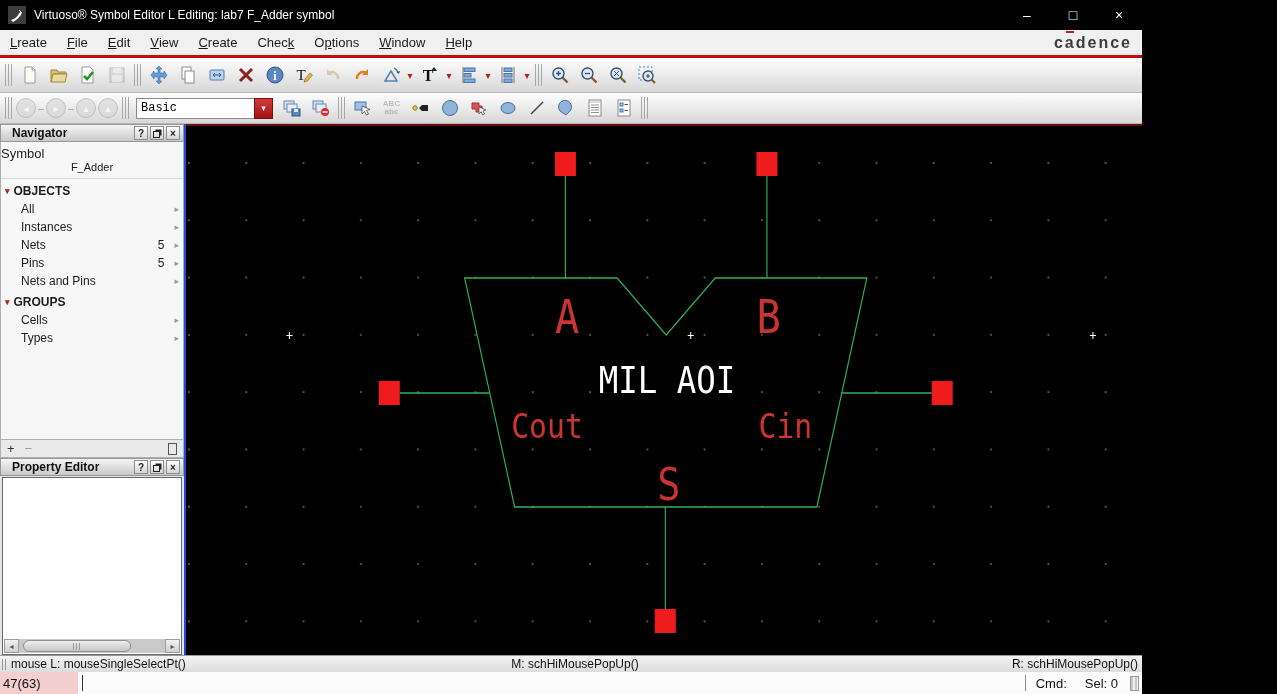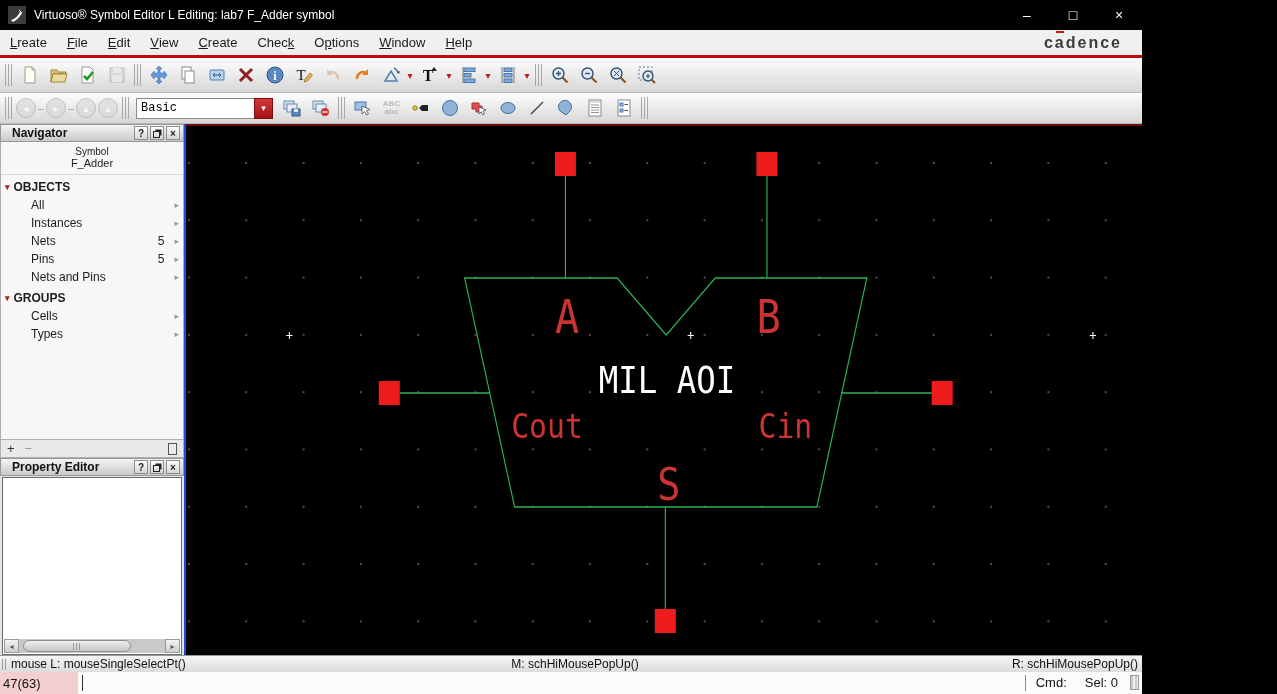--- a/index.html
+++ b/index.html
@@ -10,21 +10,21 @@
   
   .titlebar{height:30px;background:#000;color:#fff;display:flex;align-items:center;font-size:12px;flex:0 0 auto}
   .app-icon{width:18px;height:18px;background:#3c3c3c;margin:0 8px 0 8px;display:flex;align-items:center;justify-content:center}
   .title-text{flex:1}
   .wctl{width:46px;height:30px;display:flex;align-items:center;justify-content:center;font-size:14px;color:#fff}
 
   
   .menubar{height:25px;background:#f0f0f0;display:flex;align-items:center;font-size:13px;color:#1a1a1a;flex:0 0 auto}
   .mi{padding:0 10px;height:100%;display:flex;align-items:center}
   .mi u{text-decoration:underline}
-  .brand{margin-left:auto;padding-right:20px;font-weight:bold;font-size:16px;letter-spacing:2px;color:#3c3c3c}
+  .brand{margin-left:auto;padding-right:10px;font-weight:bold;font-size:16px;letter-spacing:2px;color:#3c3c3c}
   .brand .abar{position:relative}
   .brand .abar::before{content:"";position:absolute;left:1px;right:2px;top:-3px;height:2px;background:#c21b1b}
   .redline{height:3px;background:#c30b0b;flex:0 0 auto}
 
   
   .tb{display:flex;align-items:center;background:linear-gradient(#fefefe,#d7d7d7);border-bottom:1px solid #b8b8b8;padding:0 2px;flex:0 0 auto}
   .tb1{height:35px}.tb2{height:31px}
   .tbtn{width:29px;height:26px;display:inline-flex;align-items:center;justify-content:center;border-radius:2px;position:relative}
   .tbtn.disabled{opacity:.5}
   .grip{width:7px;height:22px;margin:0 3px;background:repeating-linear-gradient(90deg,#a8a8a8 0 1px,transparent 1px 3px)}
@@ -39,25 +39,25 @@
   
   .main{flex:1 1 auto;display:flex;min-height:0}
   .dock{width:186px;background:#e4e4e4;border-right:2px solid #1d4ed8;display:flex;flex-direction:column;flex:0 0 auto}
   .panel-title{height:18px;background:linear-gradient(#f5f5f5,#c9c9c9);border:1px solid #979797;display:flex;align-items:center;font-size:12px;font-weight:bold;color:#111;padding:0 3px}
   .panel-title .pt-label{flex:1;padding-left:8px}
   .pbtn{width:14px;height:14px;border:1px solid #8d8d8d;background:linear-gradient(#fff,#d5d5d5);font-size:10px;font-weight:bold;display:flex;align-items:center;justify-content:center;margin-left:2px;color:#222}
   .float-ico{width:7px;height:7px;border:1px solid #222;box-shadow:2px -2px 0 -0.5px #222;margin-top:2px;margin-right:2px}
 
   .nav-panel{display:flex;flex-direction:column;flex:1 1 auto;min-height:0}
   .nav-content{flex:1;background:#f7f7f7;border:1px solid #b0b0b0;border-top:none;font-size:12px;color:#1c1c1c;overflow:hidden}
-  .nav-head{text-align:center;padding-top:4px;font-size:10px}
+  .nav-head{text-align:left;padding-top:4px;font-size:13px}
   .nav-sub{text-align:center;font-size:11px;padding-bottom:5px;border-bottom:1px solid #d8d8d8}
   .tree-section{display:flex;align-items:center;font-weight:bold;padding:5px 4px 2px 4px}
   .tri{color:#a82222;font-size:9px;margin-right:4px}
-  .tree-row{display:flex;align-items:center;height:18px;padding-left:30px;padding-right:4px}
+  .tree-row{display:flex;align-items:center;height:18px;padding-left:20px;padding-right:4px}
   .tree-row .cnt{margin-left:auto;padding-right:10px}
   .tree-row .arr{color:#9a9a9a;font-size:9px}
   .tree-row .arr.far{margin-left:auto}
   .nav-foot{height:18px;background:#e9e9e9;border:1px solid #b0b0b0;border-top:none;display:flex;align-items:center;font-size:13px;color:#333;padding:0 6px}
   .nav-foot .minus{color:#9a9a9a;margin-left:10px}
   .col-ico{margin-left:auto;width:9px;height:12px;border:1px solid #555}
 
   .pe-panel{flex:0 0 auto;height:197px;display:flex;flex-direction:column}
   .pe-content{flex:1;background:#fff;border:1px solid #6a6a6a;margin:1px 2px 0 2px;position:relative}
   .hscroll{position:absolute;left:1px;right:1px;bottom:1px;height:14px;background:#c9c9c9;display:flex;align-items:center}
@@ -76,21 +76,21 @@
 
   
   .statusbar{height:17px;background:linear-gradient(#f4f4f4,#dcdcdc);border-top:1px solid #9a9a9a;display:flex;align-items:center;font-size:12px;color:#111;flex:0 0 auto;position:relative}
   .sgrip{width:6px;height:11px;margin:0 3px 0 2px;background:repeating-linear-gradient(90deg,#9a9a9a 0 1px,transparent 1px 3px)}
   .smid{position:absolute;left:8px;right:0;text-align:center}
   .sright{margin-left:auto;padding-right:4px;position:relative}
   .bottombar{height:22px;background:#fbfbfb;display:flex;align-items:center;font-size:13px;color:#111;flex:0 0 auto}
   .bindchip{height:100%;background:#f4cfcf;display:flex;align-items:center;padding:0 6px 0 3px;min-width:78px}
   .cursorbar{width:1px;height:16px;background:#333;margin-left:4px}
   .bsep{width:1px;height:16px;background:#8a8a8a;margin:0 10px}
-  .bright{margin-left:auto;display:flex;}
+  .bright{margin-left:auto;display:flex;align-items:center}
   .cmd{margin-right:18px}
   .sel{margin-right:12px}
   .bgrip{width:9px;height:15px;border:1px solid #9a9a9a;background:repeating-linear-gradient(90deg,#c9c9c9 0 2px,#efefef 2px 4px);margin-right:3px}
 </style>
 </head>
 <body>
 
 <div class="window">
 
   <div class="titlebar">

